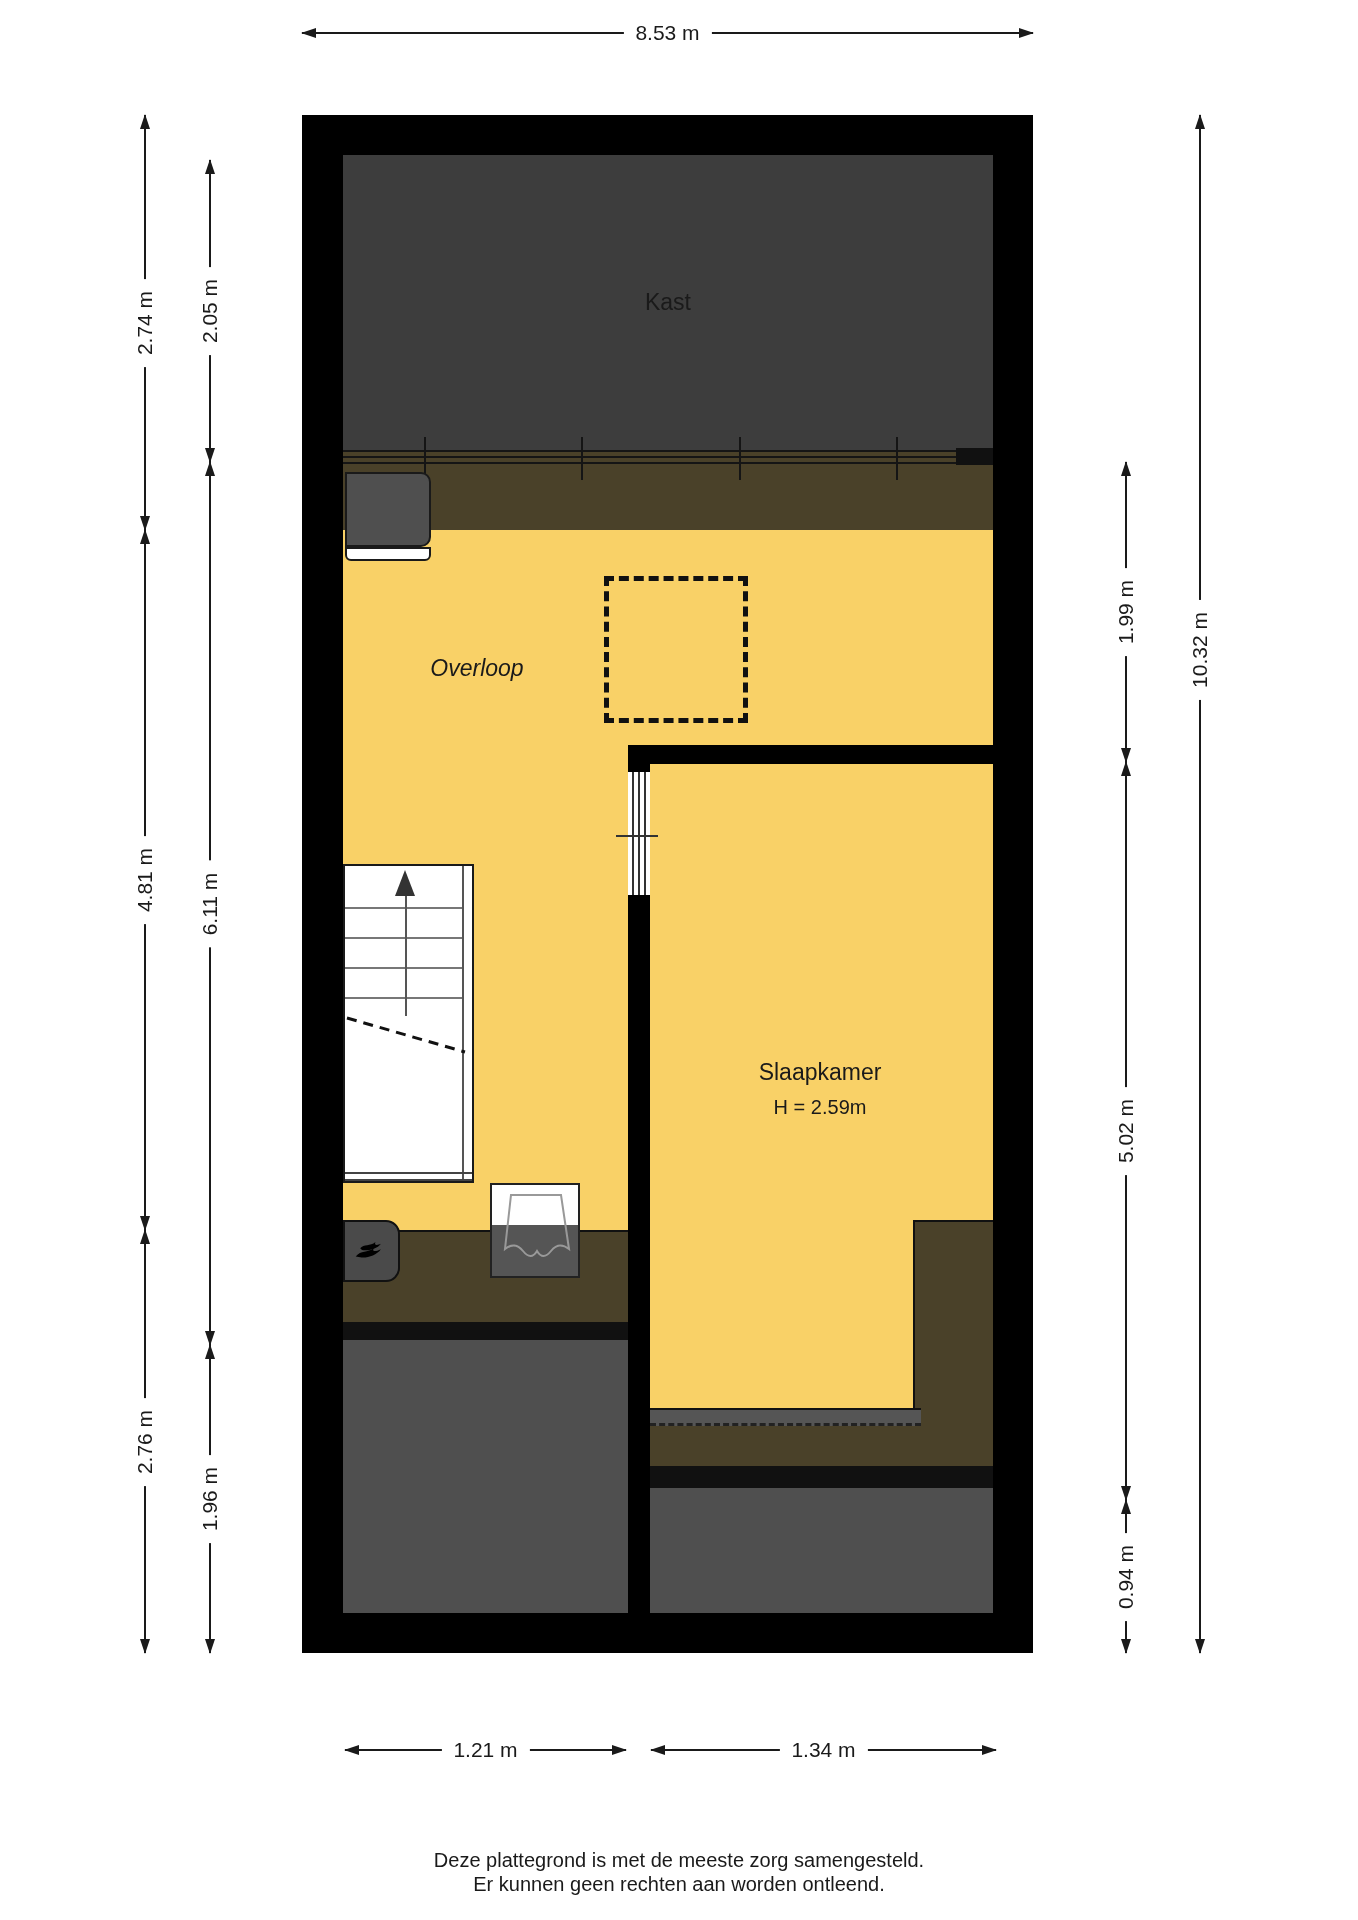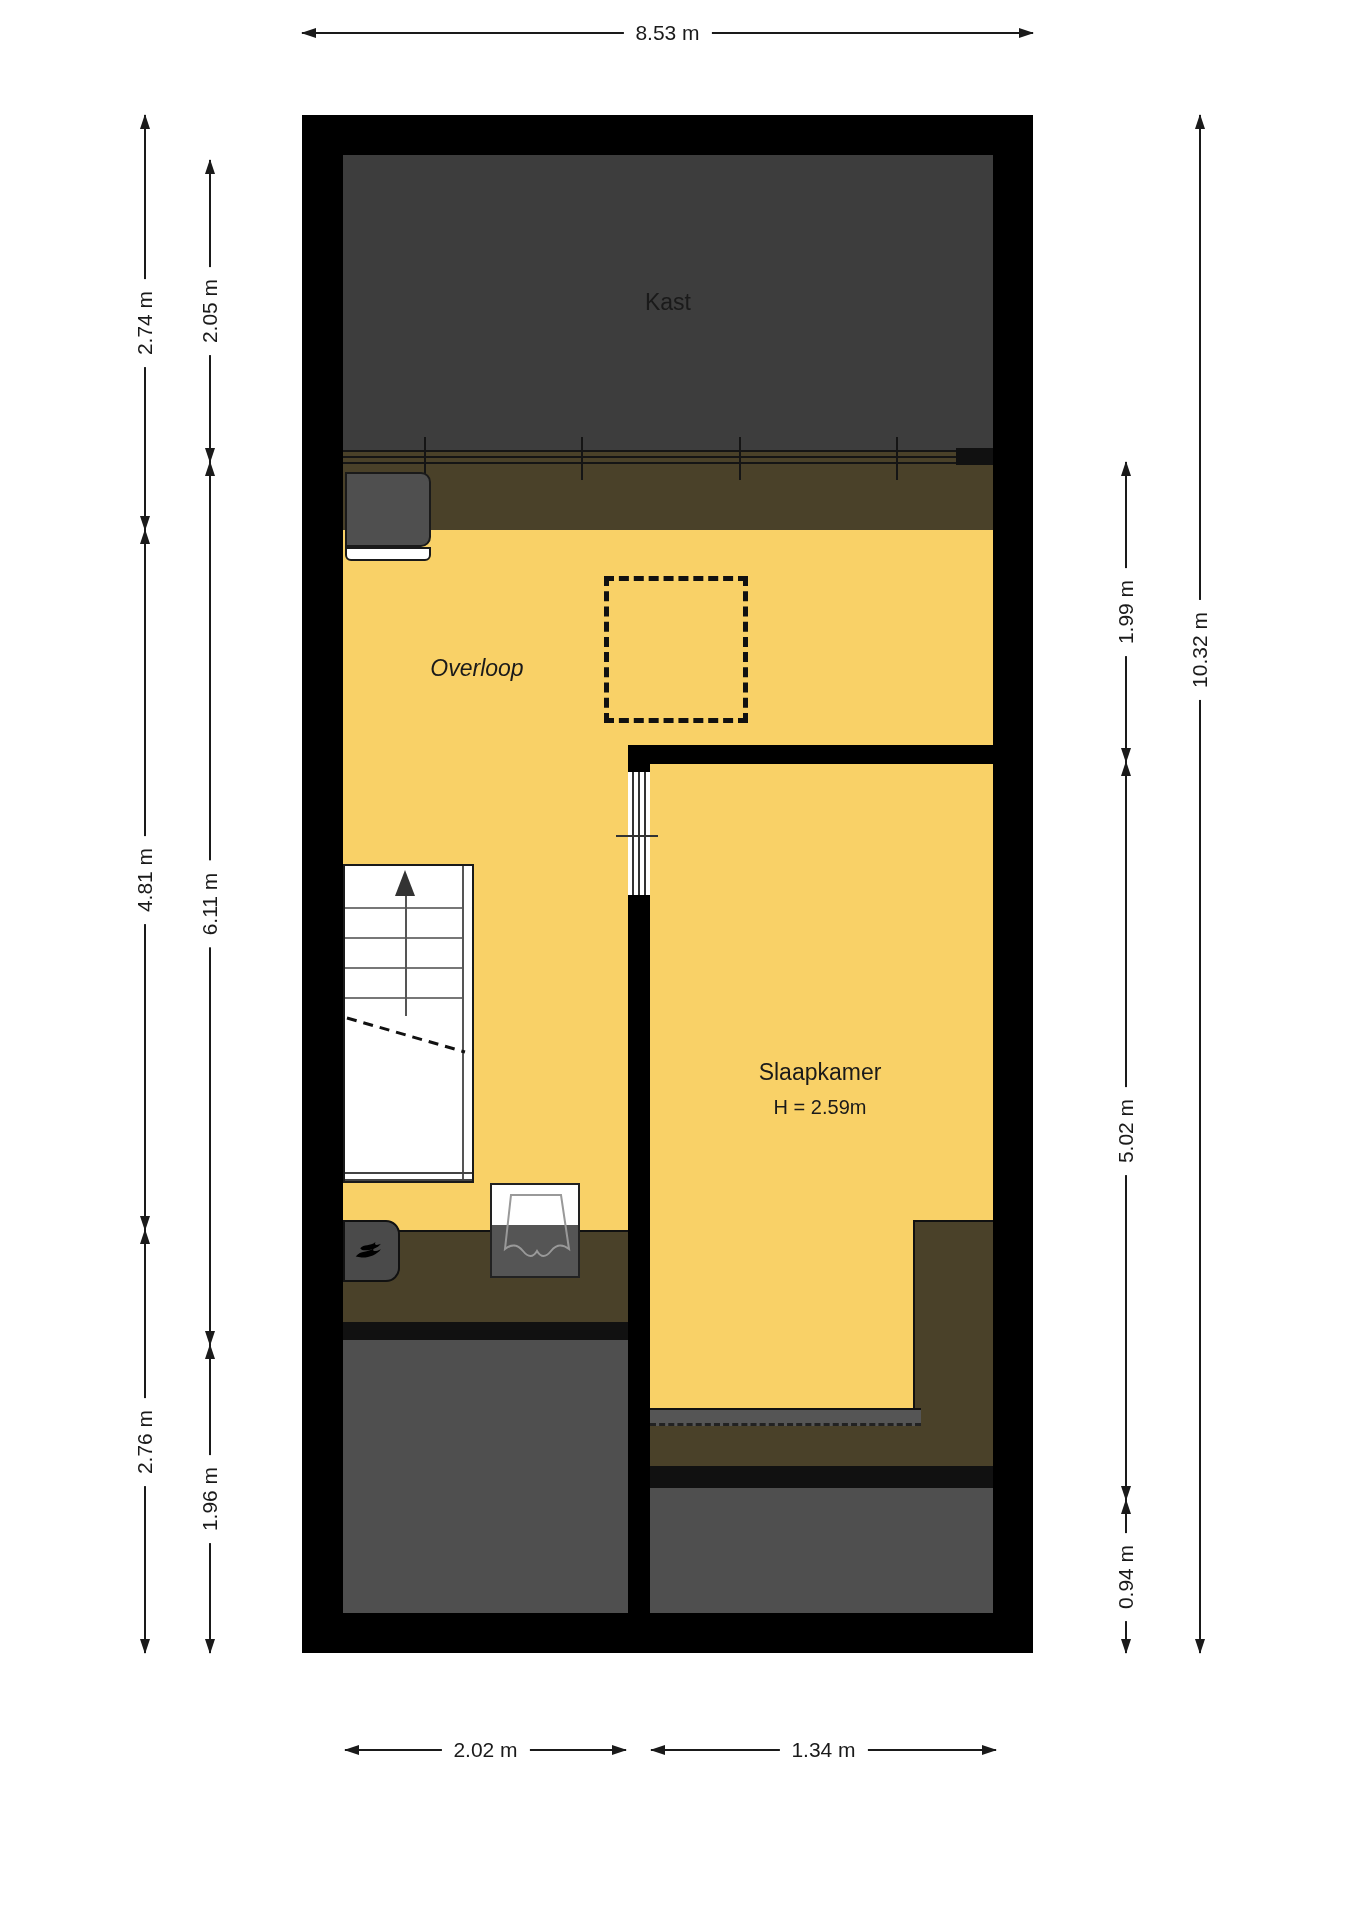--- a/index.html
+++ b/index.html
@@ -149,21 +149,21 @@
     <span class="line"></span>
       <span class="ah-l"></span>
       <span class="ah-r"></span>
     <span class="lbl">8.53 m</span>
   </div>
 
   <div class="hdim" style="left:345px;top:1750px;width:281px;">
     <span class="line"></span>
       <span class="ah-l"></span>
       <span class="ah-r"></span>
-    <span class="lbl">2.02 m</span>
+    <span class="lbl">1.21 m</span>
   </div>
   <div class="hdim" style="left:651px;top:1750px;width:345px;">
     <span class="line"></span>
       <span class="ah-l"></span>
       <span class="ah-r"></span>
     <span class="lbl">1.34 m</span>
   </div>
 
   <div class="vdim" style="left:145px;top:115px;height:415px;">
     <span class="line"></span>
@@ -222,14 +222,16 @@
     <span class="lbl">0.94 m</span>
   </div>
 
   <div class="vdim" style="left:1200px;top:115px;height:1538px;">
     <span class="line"></span>
       <span class="ah-top"></span>
       <span class="ah-bot"></span>
     <span class="lbl" style="top:535px;">10.32 m</span>
   </div>
 
+  <div class="footer" style="top:1849px;">Deze plattegrond is met de meeste zorg samengesteld.</div>
+  <div class="footer" style="top:1873px;">Er kunnen geen rechten aan worden ontleend.</div>
 
 </div>
 
 </body></html>

